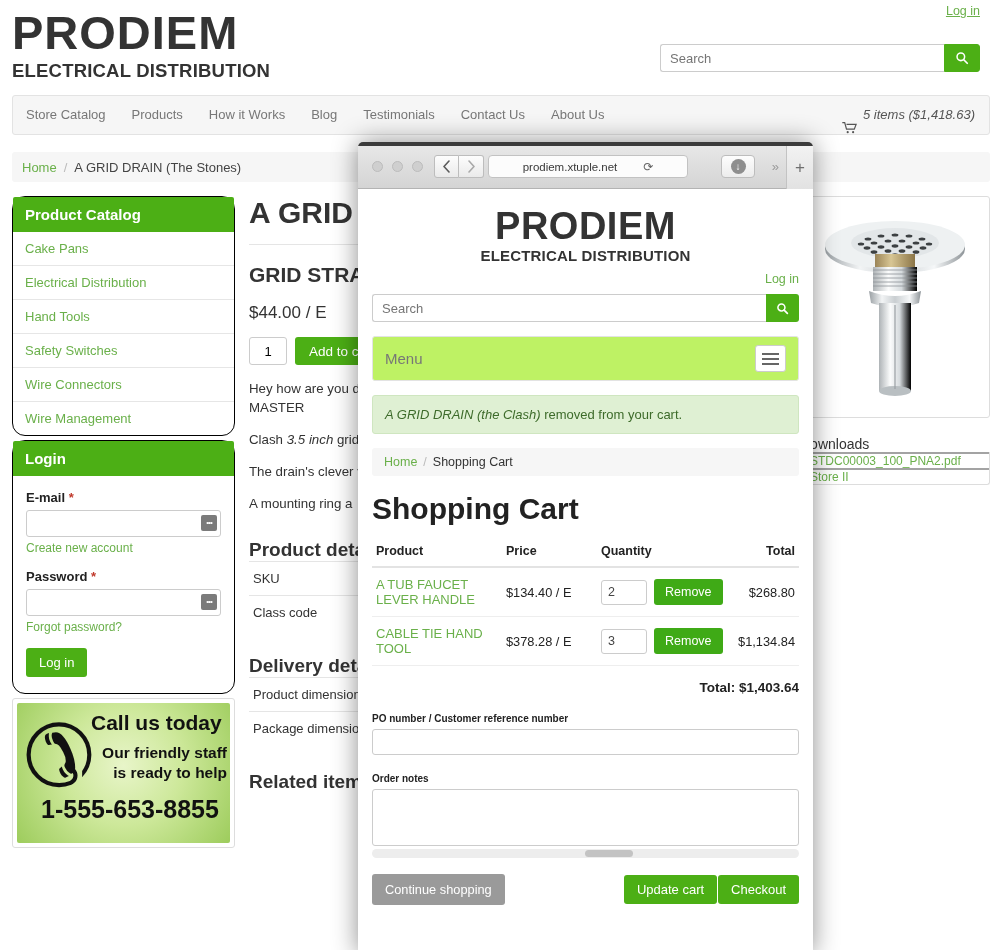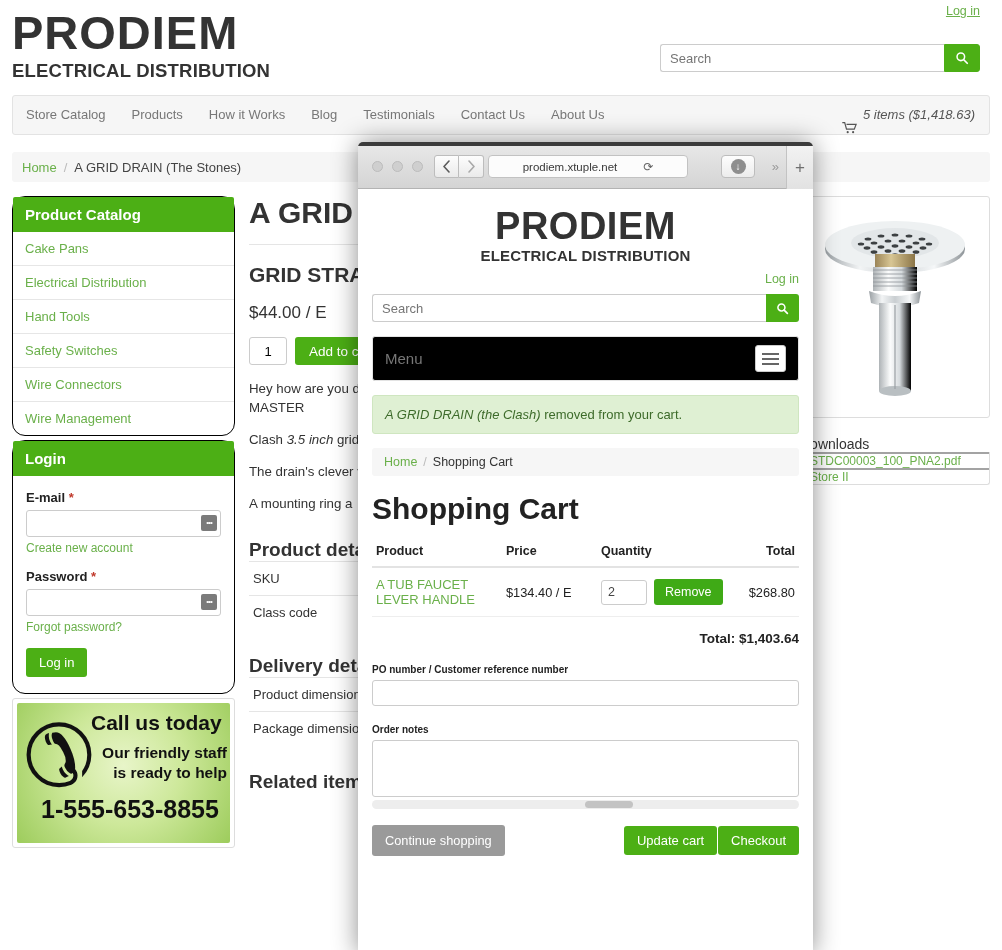--- a/index.html
+++ b/index.html
@@ -209,21 +209,21 @@
   .p-search input {
     flex:1; border:1px solid #ccc; border-right:none; border-radius:3px 0 0 3px;
     padding:0 9px; font-size:13px; color:#888; outline:none;
     font-family:"Liberation Sans", sans-serif;
   }
   .p-search .sbtn { width:33px; background:#4caf15; border-radius:0 3px 3px 0;
     display:flex; align-items:center; justify-content:center; cursor:pointer; }
   .p-search .sbtn svg { width:13px; height:13px; }
 
   .p-menu {
-    margin:14px 14px 0; height:45px; background:#000000; border:1px solid #e3e3e3;
+    margin:14px 14px 0; height:45px; background:#bef264; border:1px solid #e3e3e3;
     border-radius:3px; display:flex; align-items:center; padding:0 12px;
     justify-content:space-between;
   }
   .p-menu .mlabel { font-size:15px; color:#777; }
   .burger {
     width:31px; height:27px; border:1px solid #ccc; border-radius:3px; background:#fff;
     display:flex; flex-direction:column; align-items:center; justify-content:center; gap:3px;
     cursor:pointer;
   }
   .burger i { display:block; width:17px; height:2px; background:#666; }
@@ -593,20 +593,33 @@
           </td>
           <td>$134.40 / E</td>
           <td>
             <span style="display:inline-flex;align-items:center;gap:7px">
               <input class="qbox spin" value="2" style="">
               <button class="btn-remove">Remove</button>
             </span>
           </td>
           <td class="r">$268.80</td>
         </tr>
+        <tr>
+          <td class="pname">
+            <a href="#">CABLE TIE HAND TOOL</a>
+          </td>
+          <td>$378.28 / E</td>
+          <td>
+            <span style="display:inline-flex;align-items:center;gap:7px">
+              <input class="qbox" value="3" style="">
+              <button class="btn-remove">Remove</button>
+            </span>
+          </td>
+          <td class="r">$1,134.84</td>
+        </tr>
       </tbody>
     </table>
 
     <div class="ctotal">
       <b>Total:</b>
       <b>$1,403.64</b>
     </div>
 
     <div class="flabel">PO number / Customer reference number</div>
     <input class="ftext" value="" style="">

